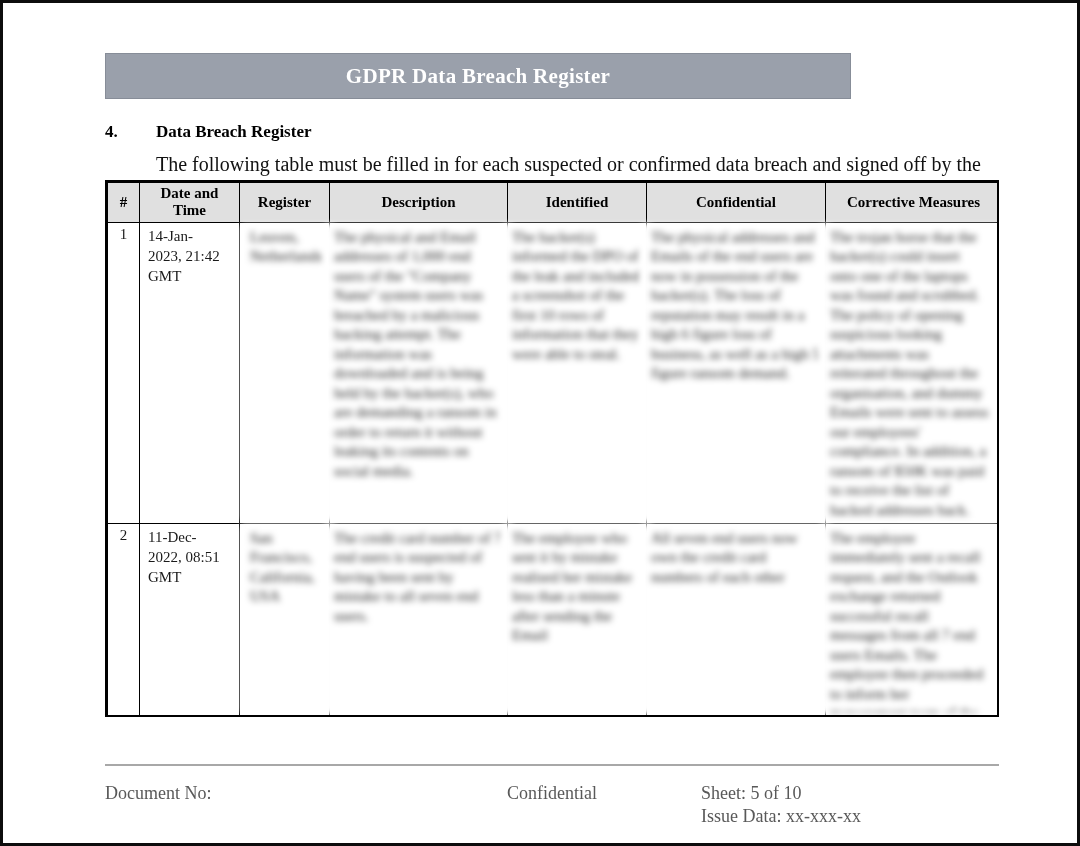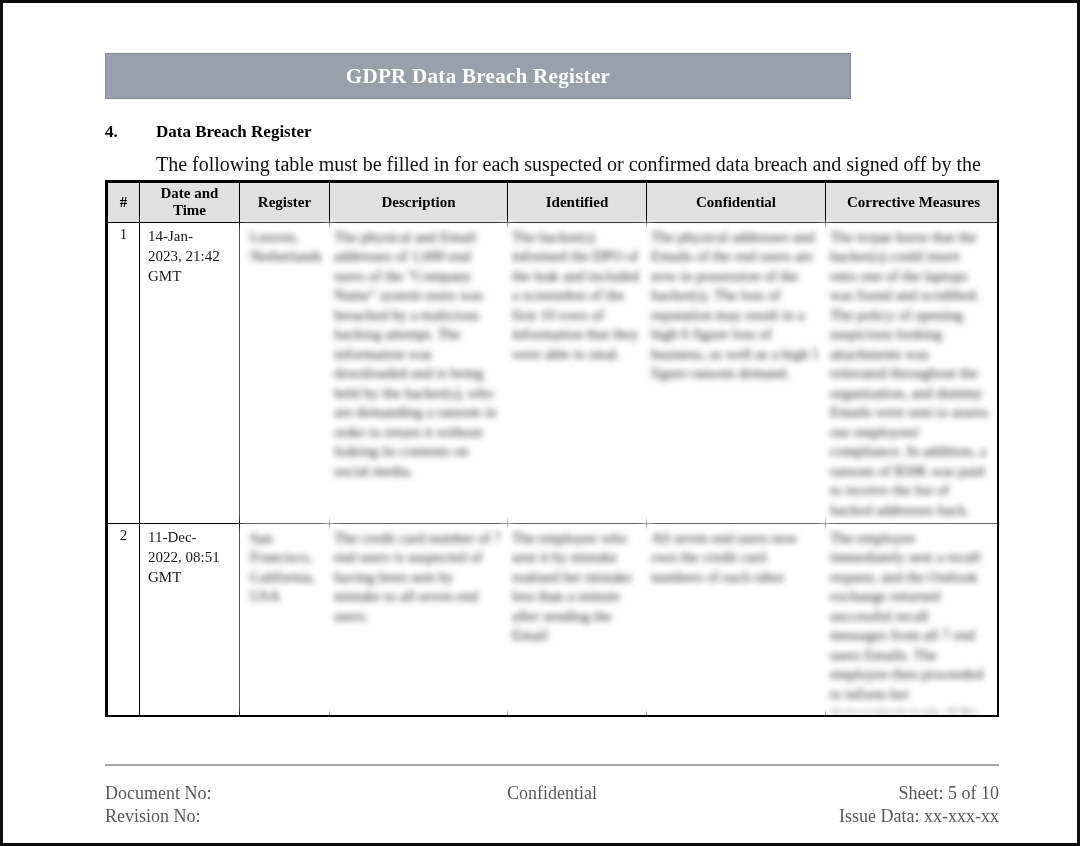--- a/index.html
+++ b/index.html
@@ -70,21 +70,21 @@
   .redacted.flush-left{left:1px;}
   .redacted.flush-right{right:2px;}
   
   .footer{
     position:absolute;left:102px;top:761px;width:894px;
     border-top:2px solid #a8a8a8;padding-top:16px;box-sizing:border-box;
     display:flex;color:#595959;font-size:18px;line-height:1.3;
   }
   .footer .f-left{flex:1;text-align:left;}
   .footer .f-center{flex:1;text-align:center;}
-  .footer .f-right{flex:1;text-align:right;}
+  .footer .f-right{flex:1;text-align:left;}
 </style>
 </head>
 <body>
 
 <div class="page">
 
   <div class="banner">
     <span class="banner-title">GDPR Data Breach Register</span>
   </div>
 
@@ -153,21 +153,20 @@
           <div class="redacted flush-right">The employee immediately sent a recall request, and the Outlook exchange returned successful recall messages from all 7 end users Emails. The employee then proceeded to inform her management team of the mistake.</div>
         </td>
       </tr>
     </tbody>
       </table>
   </div>
 
   <div class="footer">
     <div class="f-left">
       <div>Document No:</div>
-      <div>Revision No:</div>
     </div>
     <div class="f-center">
       <div>Confidential</div>
     </div>
     <div class="f-right">
       <div>Sheet: 5 of 10</div>
       <div>Issue Data: xx-xxx-xx</div>
     </div>
   </div>
 

